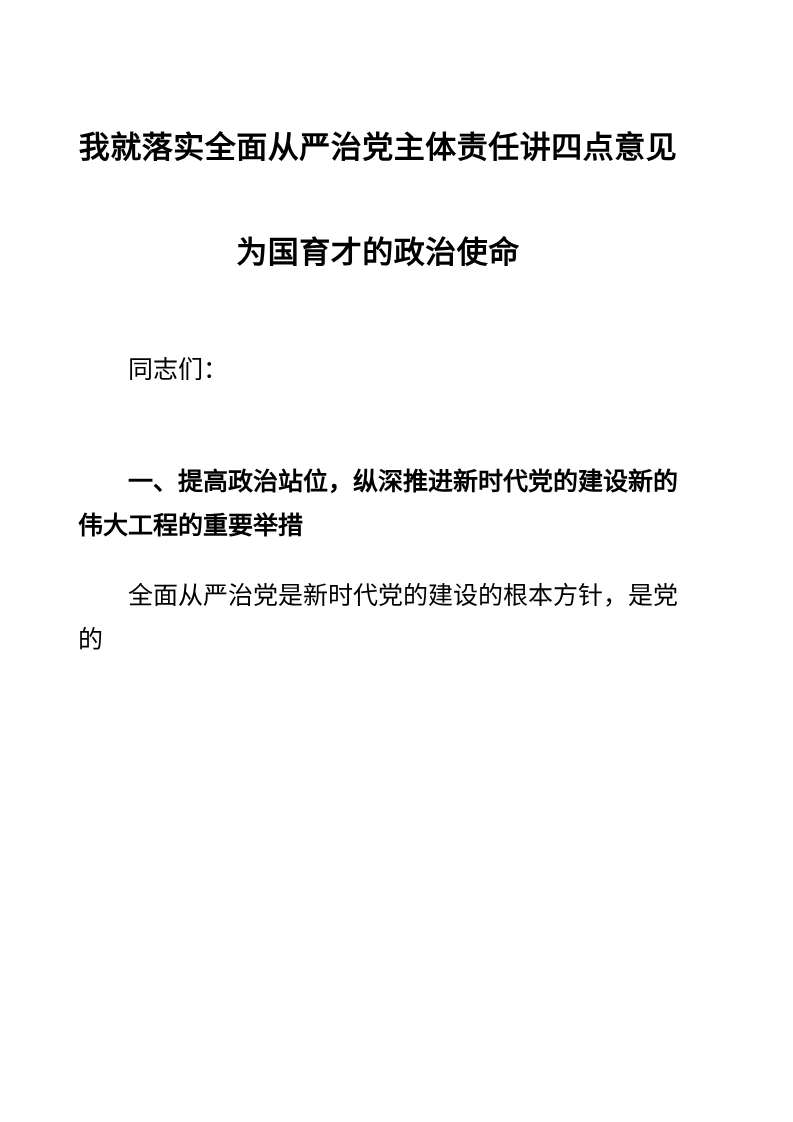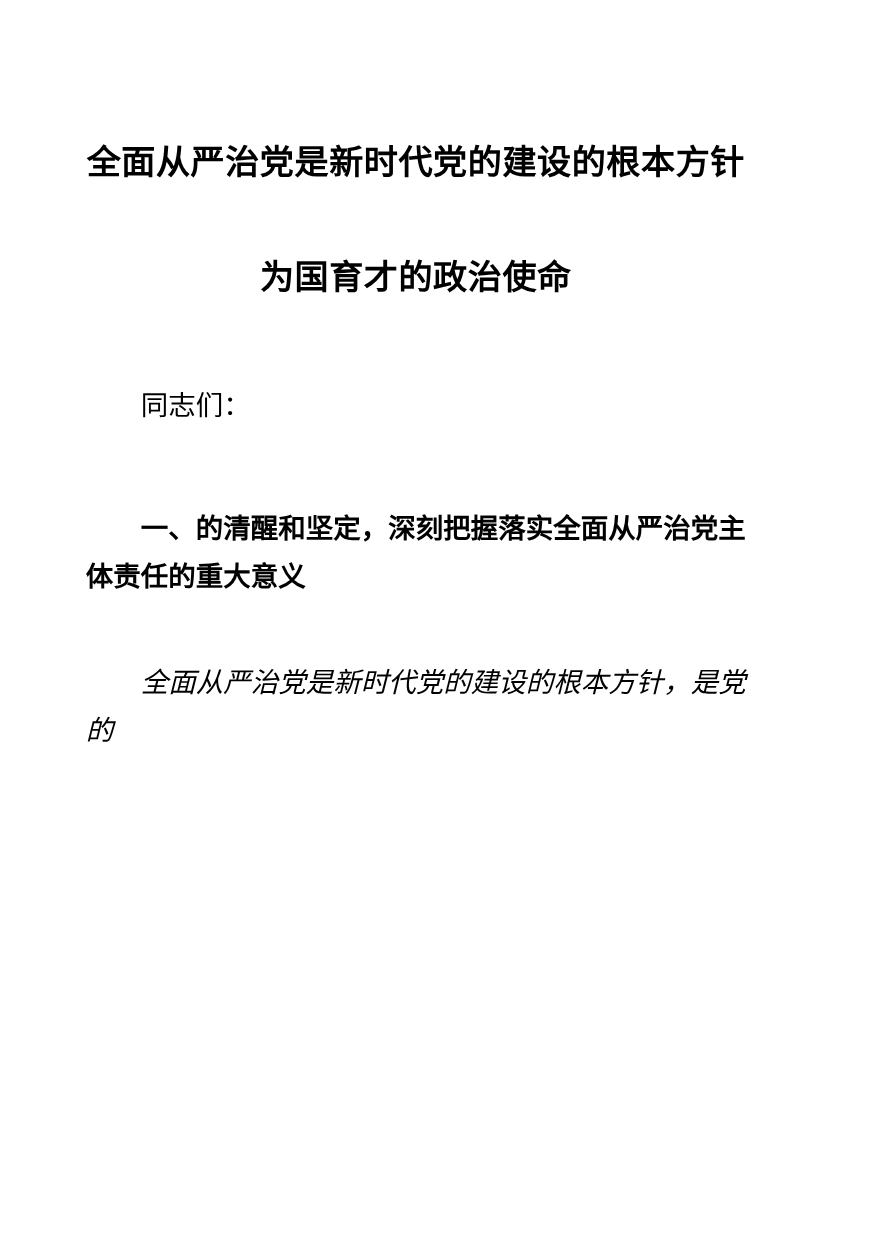--- a/index.html
+++ b/index.html
@@ -68,46 +68,45 @@
   p.salutation {
     text-indent: 2em;
     margin-bottom: 68px;
   }
   p.heading {
     font-weight: bold;
     text-indent: 2em;
     margin-top: 44px;
   }
   p.spaced {
-    margin-top: 52px;
-    font-style: italic;
+    margin-top: 26px;
   }
   .clipped {
     
   }
 </style>
 </head>
 <body>
 
 <div class="page">
 
   <div class="content">
 
     <div class="title-block">
       <h1 class="doc-title">
-        <span class="title-line">全面从严治党是新时代党的建设的根本方针</span>
+        <span class="title-line">我就落实全面从严治党主体责任讲四点意见</span>
         <span class="title-line">为国育才的政治使命</span>
       </h1>
     </div>
 
     <div class="body-block">
 
       <p class="para salutation">同志们：</p>
 
 
-      <p class="para heading">一、的清醒和坚定，深刻把握落实全面从严治党主体责任的重大意义</p>
+      <p class="para heading">一、提高政治站位，纵深推进新时代党的建设新的伟大工程的重要举措</p>
 
       <p class="para indent spaced clipped">全面从严治党是新时代党的建设的根本方针，是党的</p>
 
     </div>
 
   </div>
 </div>
 
 </body></html>

